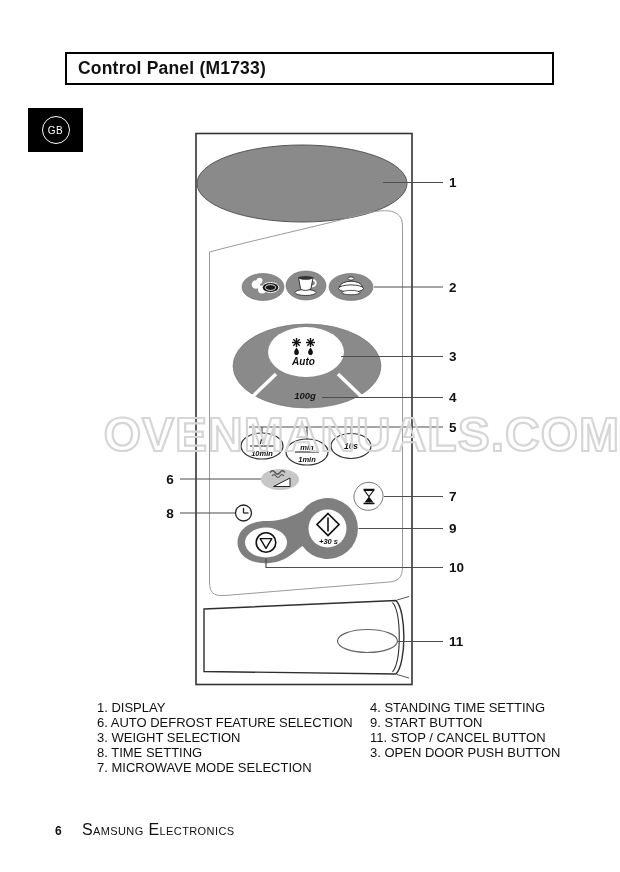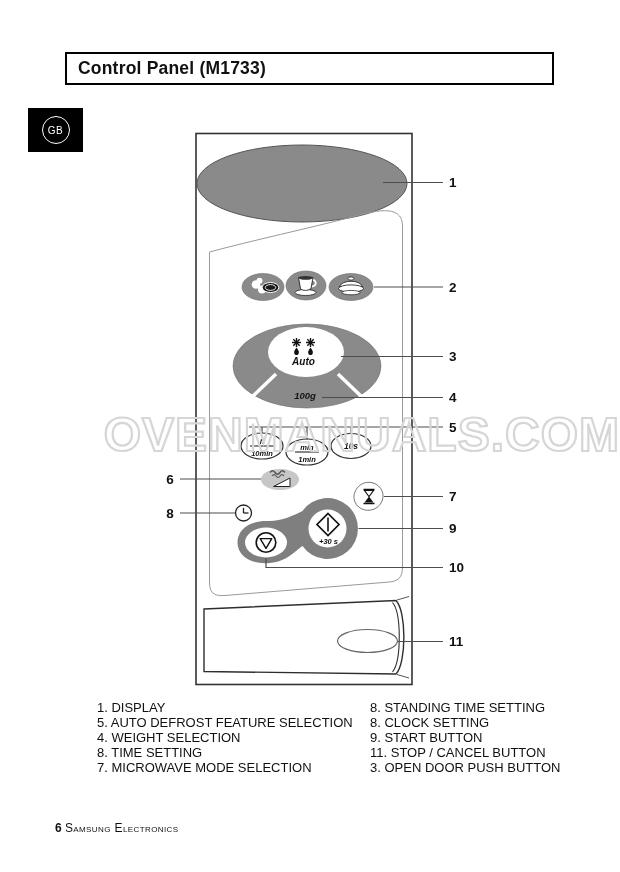--- a/index.html
+++ b/index.html
@@ -24,21 +24,21 @@
   svg text{font-family:"Liberation Sans",sans-serif;}
   .co-num{font-size:13.5px;font-weight:bold;fill:#111;}
   .btxt{font-weight:bold;font-style:italic;fill:#111;}
   
   .legend-col{position:absolute;font-size:13px;line-height:15.1px;white-space:nowrap;z-index:3;}
   .legend-left{left:97px;top:700px;}
   .legend-right{left:370px;top:700px;}
   
   .footer{position:absolute;left:55px;top:821px;font-size:11.5px;z-index:3;}
   .footer .pgnum{font-weight:bold;font-size:12px;}
-  .footer .brand{font-variant:small-caps;letter-spacing:.4px;font-size:12px;}
+  .footer .brand{margin-left:17px;font-variant:small-caps;letter-spacing:.4px;font-size:16px;}
 </style>
 </head>
 <body>
 
 <div class="page">
 
   <div class="gb-badge">
     <div class="gb-circle">
       <span>GB</span>
     </div>
@@ -209,28 +209,27 @@
     <text x="170" y="517.5" text-anchor="middle" class="co-num">8</text>
     <text x="449" y="533" class="co-num">9</text>
     <text x="449" y="572" class="co-num">10</text>
     <text x="449" y="646" class="co-num">11</text>
   </svg>
 
   <div class="watermark">OVENMANUALS.COM</div>
 
   <div class="legend-col legend-left">
     <div>1. DISPLAY</div>
-    <div>5. AUTO DEFROST FEATURE SELECTION</div>
-    <div>4. WEIGHT SELECTION</div>
+    <div>6. AUTO DEFROST FEATURE SELECTION</div>
+    <div>3. WEIGHT SELECTION</div>
     <div>8. TIME SETTING</div>
     <div>7. MICROWAVE MODE SELECTION</div>
   </div>
   <div class="legend-col legend-right">
-    <div>8. STANDING TIME SETTING</div>
-    <div>8. CLOCK SETTING</div>
+    <div>4. STANDING TIME SETTING</div>
     <div>9. START BUTTON</div>
     <div>11. STOP / CANCEL BUTTON</div>
     <div>3. OPEN DOOR PUSH BUTTON</div>
   </div>
 
   <div class="footer">
     <span class="pgnum">6</span>
     <span class="brand">Samsung Electronics</span>
   </div>
 

